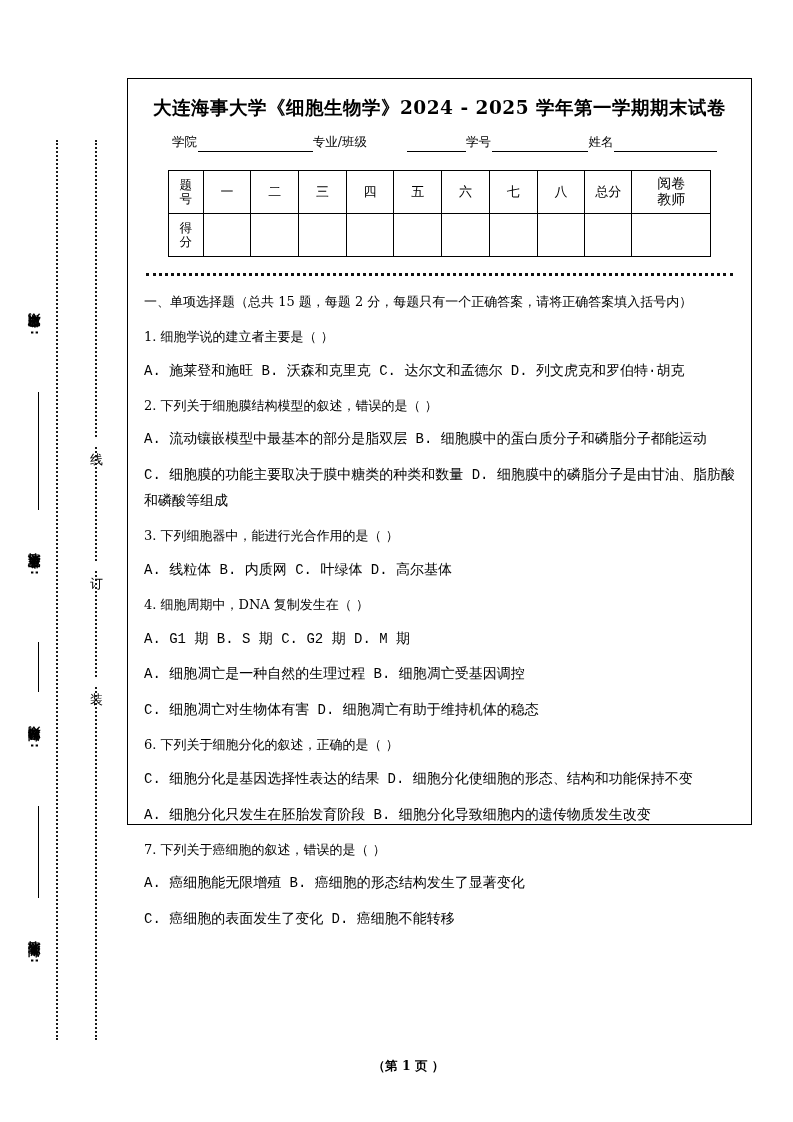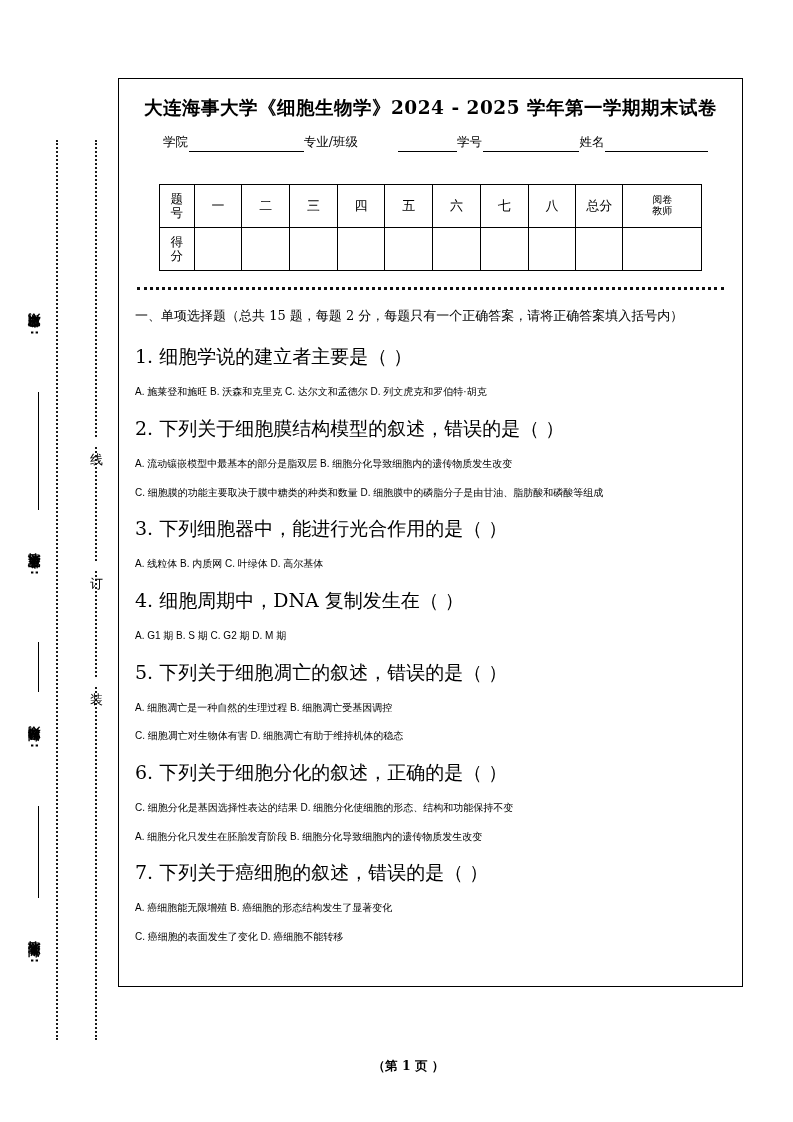--- a/index.html
+++ b/index.html
@@ -64,24 +64,24 @@
     font-family: "DejaVu Sans", "Liberation Sans", sans-serif;
     writing-mode: vertical-rl;
     text-align: center;
     padding: 4px 0;
     letter-spacing: 0;
   }
 
   
   .paper {
     position: absolute;
-    left: 118px;
+    left: 127px;
     top: 78px;
     width: 625px;
-    height: 909px;
+    height: 747px;
     border: 1px solid #000;
     box-sizing: border-box;
     padding: 14px 16px 0 16px;
   }
 
   .title {
     font-size: 18.5px;
     font-weight: bold;
     text-align: center;
     letter-spacing: 0.5px;
@@ -89,21 +89,21 @@
     margin: 2px 0 14px 0;
     font-family: "DejaVu Serif", "Liberation Serif", serif;
   }
 
   
   .id-row {
     display: flex;
     align-items: flex-end;
     padding: 0 18px 0 28px;
     font-size: 12.5px;
-    margin-bottom: 32px;
+    margin-bottom: 18px;
   }
   .id-field {
     display: flex;
     align-items: flex-end;
     flex: 1 1 auto;
   }
   .id-field .lbl {
     white-space: nowrap;
     padding-bottom: 1px;
   }
@@ -136,22 +136,21 @@
   }
   .score-table td.head-cell {
     width: 34px;
     line-height: 1.12;
     font-size: 12.5px;
   }
   .score-table td.sum-cell { width: 46px; }
   .score-table td.teacher-cell {
     width: 78px;
     line-height: 1.12;
-    font-size: 10px;
-    font-family: Liberation Mono, monospace;
+    font-size: 14px;
   }
   .score-table tr.row-head td { height: 40px; }
   .score-table tr.row-score td { height: 40px; }
   .stack { display: block; }
 
   
   .dot-sep {
     margin: 16px 2px 14px 2px;
     height: 0;
     border-top: 3px dotted #111;
@@ -159,31 +158,31 @@
 
   
   .section-head {
     font-size: 13px;
     line-height: 1.85;
     text-align: justify;
     margin: 0 0 12px 0;
     font-family: "DejaVu Serif", "Liberation Serif", serif;
   }
   .q-stem {
-    font-size: 19px;
+    font-size: 13px;
     line-height: 1.75;
     margin: 0 0 10px 0;
     font-family: "DejaVu Serif", "Liberation Serif", serif;
   }
   .q-opts {
-    font-size: 10px;
+    font-size: 14px;
     line-height: 1.85;
     margin: 0 0 10px 0;
     text-align: justify;
-    font-family: Liberation Sans, sans-serif;
+    font-family: Liberation Mono, monospace;
   }
 
   
   .page-footer {
     position: absolute;
     left: 12px;
     top: 1058px;
     width: 793px;
     text-align: center;
     font-size: 12.5px;
@@ -279,30 +278,29 @@
     </table>
 
   <div class="dot-sep"></div>
 
   <div class="section-head">一、单项选择题（总共 15 题，每题 2 分，每题只有一个正确答案，请将正确答案填入括号内）</div>
 
   <div class="q-stem">1. 细胞学说的建立者主要是（  ）</div>
   <div class="q-opts">A. 施莱登和施旺  B. 沃森和克里克  C. 达尔文和孟德尔  D. 列文虎克和罗伯特·胡克</div>
 
   <div class="q-stem">2. 下列关于细胞膜结构模型的叙述，错误的是（  ）</div>
-  <div class="q-opts">A. 流动镶嵌模型中最基本的部分是脂双层  B. 细胞分化导致细胞内的遗传物质发生改变</div>
+  <div class="q-opts">A. 流动镶嵌模型中最基本的部分是脂双层  B. 细胞膜中的蛋白质分子和磷脂分子都能运动</div>
   <div class="q-opts">C. 细胞膜的功能主要取决于膜中糖类的种类和数量  D. 细胞膜中的磷脂分子是由甘油、脂肪酸和磷酸等组成</div>
 
   <div class="q-stem">3. 下列细胞器中，能进行光合作用的是（  ）</div>
   <div class="q-opts">A. 线粒体  B. 内质网  C. 叶绿体  D. 高尔基体</div>
 
   <div class="q-stem">4. 细胞周期中，DNA 复制发生在（  ）</div>
   <div class="q-opts">A. G1 期  B. S 期  C. G2 期  D. M 期</div>
 
-  <div class="q-stem">5. 下列关于细胞凋亡的叙述，错误的是（  ）</div>
   <div class="q-opts">A. 细胞凋亡是一种自然的生理过程  B. 细胞凋亡受基因调控</div>
   <div class="q-opts">C. 细胞凋亡对生物体有害  D. 细胞凋亡有助于维持机体的稳态</div>
 
   <div class="q-stem">6. 下列关于细胞分化的叙述，正确的是（  ）</div>
   <div class="q-opts">C. 细胞分化是基因选择性表达的结果  D. 细胞分化使细胞的形态、结构和功能保持不变</div>
   <div class="q-opts">A. 细胞分化只发生在胚胎发育阶段  B. 细胞分化导致细胞内的遗传物质发生改变</div>
 
   <div class="q-stem">7. 下列关于癌细胞的叙述，错误的是（  ）</div>
   <div class="q-opts">A. 癌细胞能无限增殖  B. 癌细胞的形态结构发生了显著变化</div>
   <div class="q-opts">C. 癌细胞的表面发生了变化  D. 癌细胞不能转移</div>

